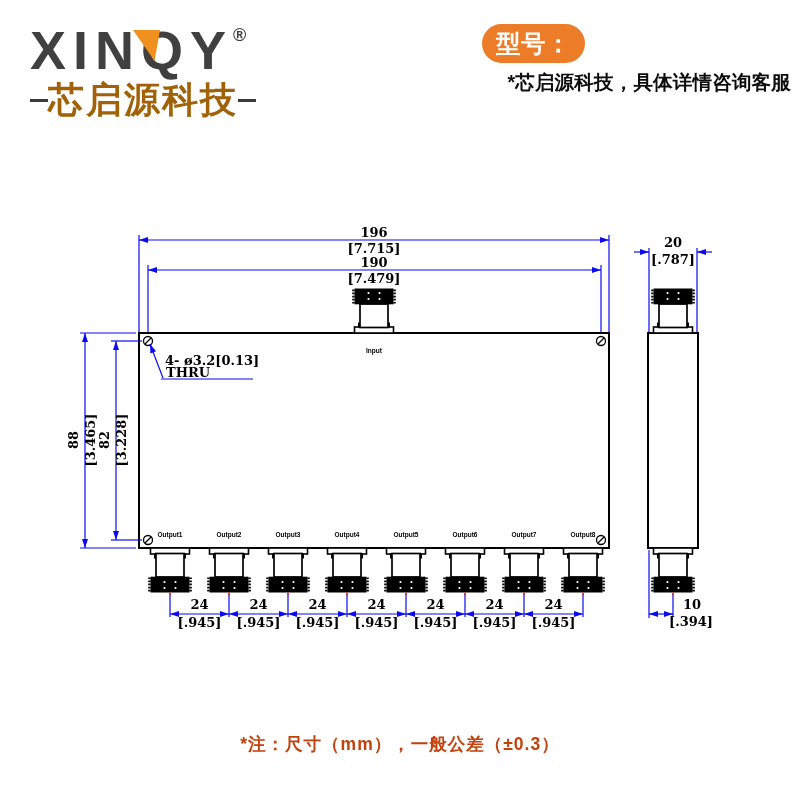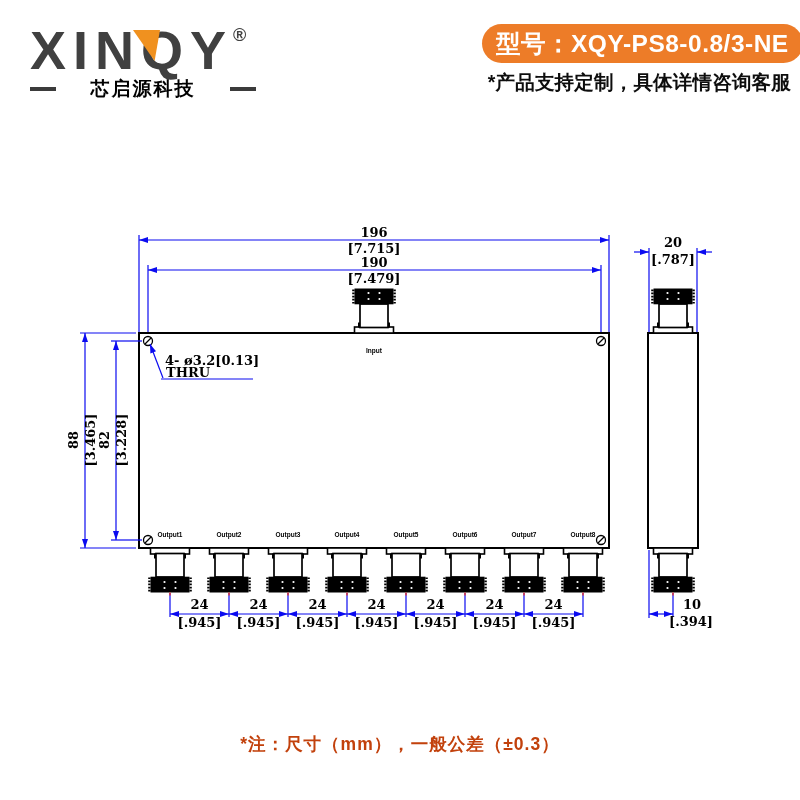--- a/index.html
+++ b/index.html
@@ -9,21 +9,21 @@
   
   .logo{position:absolute;left:30px;top:22px;width:250px;}
   .logo-word{position:relative;color:#404040;font-weight:800;font-size:54px;line-height:1.05;
              letter-spacing:7px;white-space:nowrap;}
   .logo-reg{font-size:18px;letter-spacing:0;vertical-align:28px;font-weight:700;}
   .logo-tri{position:absolute;left:103px;top:8px;width:27px;height:31px;background:#f0911f;
             clip-path:polygon(0 0,100% 0,80% 100%);}
   .tagline{position:absolute;left:30px;top:76px;width:226px;display:flex;align-items:center;
            justify-content:space-between;}
   .tagline .dash{width:26px;height:3.5px;background:#3b3b3b;}
-  .tagline .tg-text{font-size:19px;font-weight:800;color:#000000;letter-spacing:2px;white-space:nowrap;}
+  .tagline .tg-text{font-size:36px;font-weight:800;color:#a16207;letter-spacing:2px;white-space:nowrap;}
 
   
   .badge{position:absolute;left:482px;top:24px;height:39px;border-radius:20px;background:#ed7c28;
          color:#fff;display:flex;align-items:center;padding:0 14px;white-space:nowrap;
          font-size:24.5px;font-weight:700;letter-spacing:0.5px;}
   .custom-note{position:absolute;right:9px;top:69px;font-size:19.5px;font-weight:600;color:#0d0d0d;
                white-space:nowrap;letter-spacing:0.2px;}
 
   
   .foot-note{position:absolute;left:0;top:732px;width:100%;text-align:center;font-size:17.5px;
@@ -46,23 +46,22 @@
     </div>
   </div>
   <div class="tagline">
     <div class="dash"></div>
     <div class="tg-text">芯启源科技</div>
     <div class="dash"></div>
   </div>
 
   <div class="badge">
       <span>型号：</span>
-      <span>XQY-PS8-0.8/3-NE</span>
     </div>
-  <div class="custom-note">*产品支持定制，具体详情咨询客服</div>
+  <div class="custom-note">*芯启源科技，具体详情咨询客服</div>
 
   <svg class="svgwrap" width="800" height="800" viewBox="0 0 800 800">
     <defs>
       <marker id="arw" markerUnits="userSpaceOnUse" markerWidth="10" markerHeight="7" refX="9.5" refY="3.5" orient="auto-start-reverse">
         <path d="M0.5,0.5 L9.5,3.5 L0.5,6.5 Z" fill="#0b0bf0"></path>
       </marker>
       <g id="conn">
         <rect x="-19.5" y="-6" width="39" height="6" fill="#fff" stroke="#000" stroke-width="1.6"></rect>
         <rect x="-16" y="-10.5" width="6.5" height="5" fill="#000"></rect>
         <rect x="9.5" y="-10.5" width="6.5" height="5" fill="#000"></rect>

